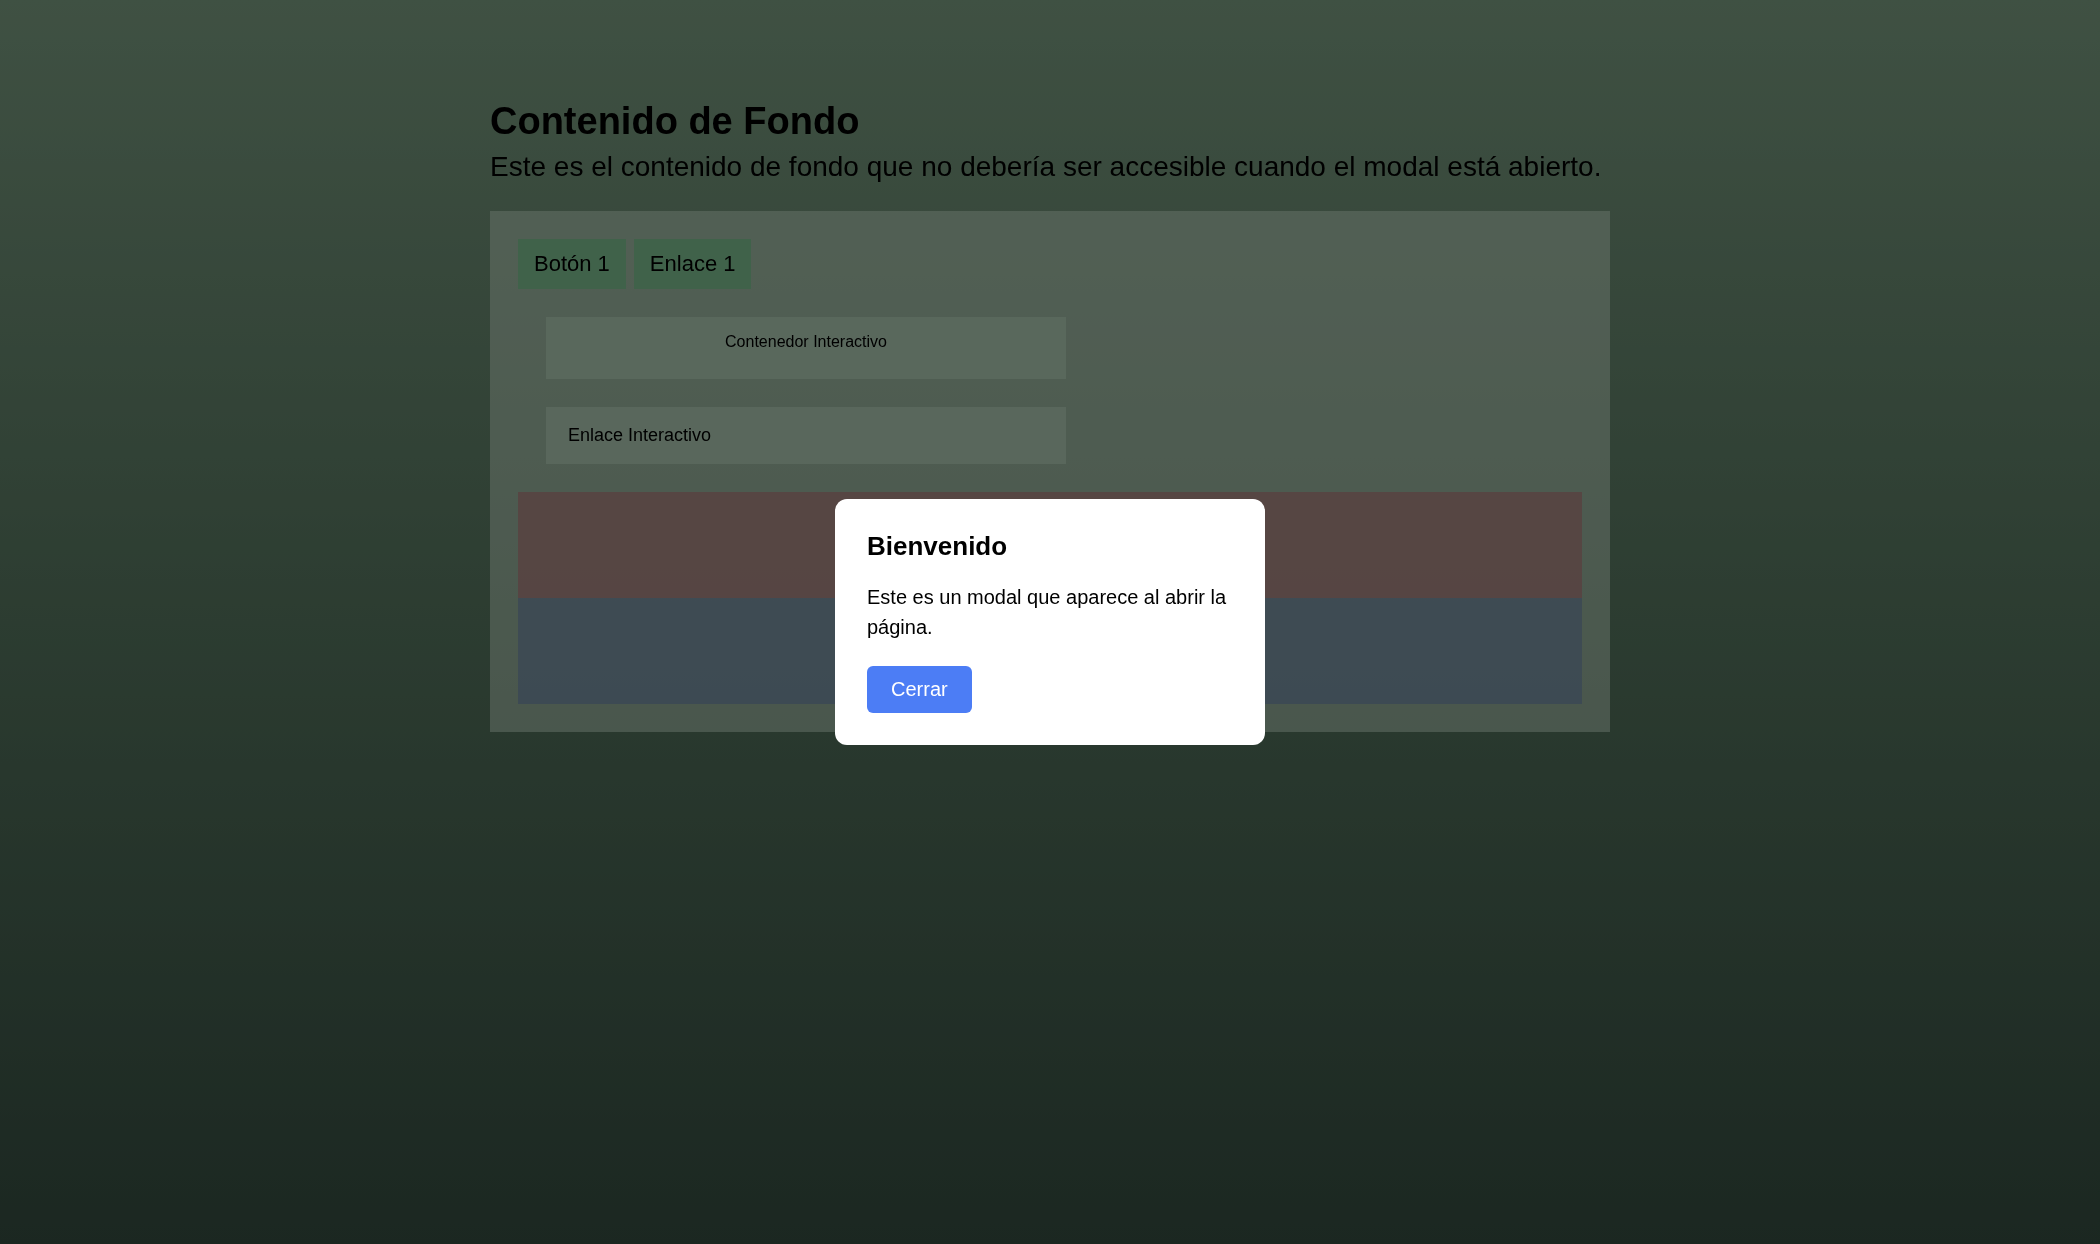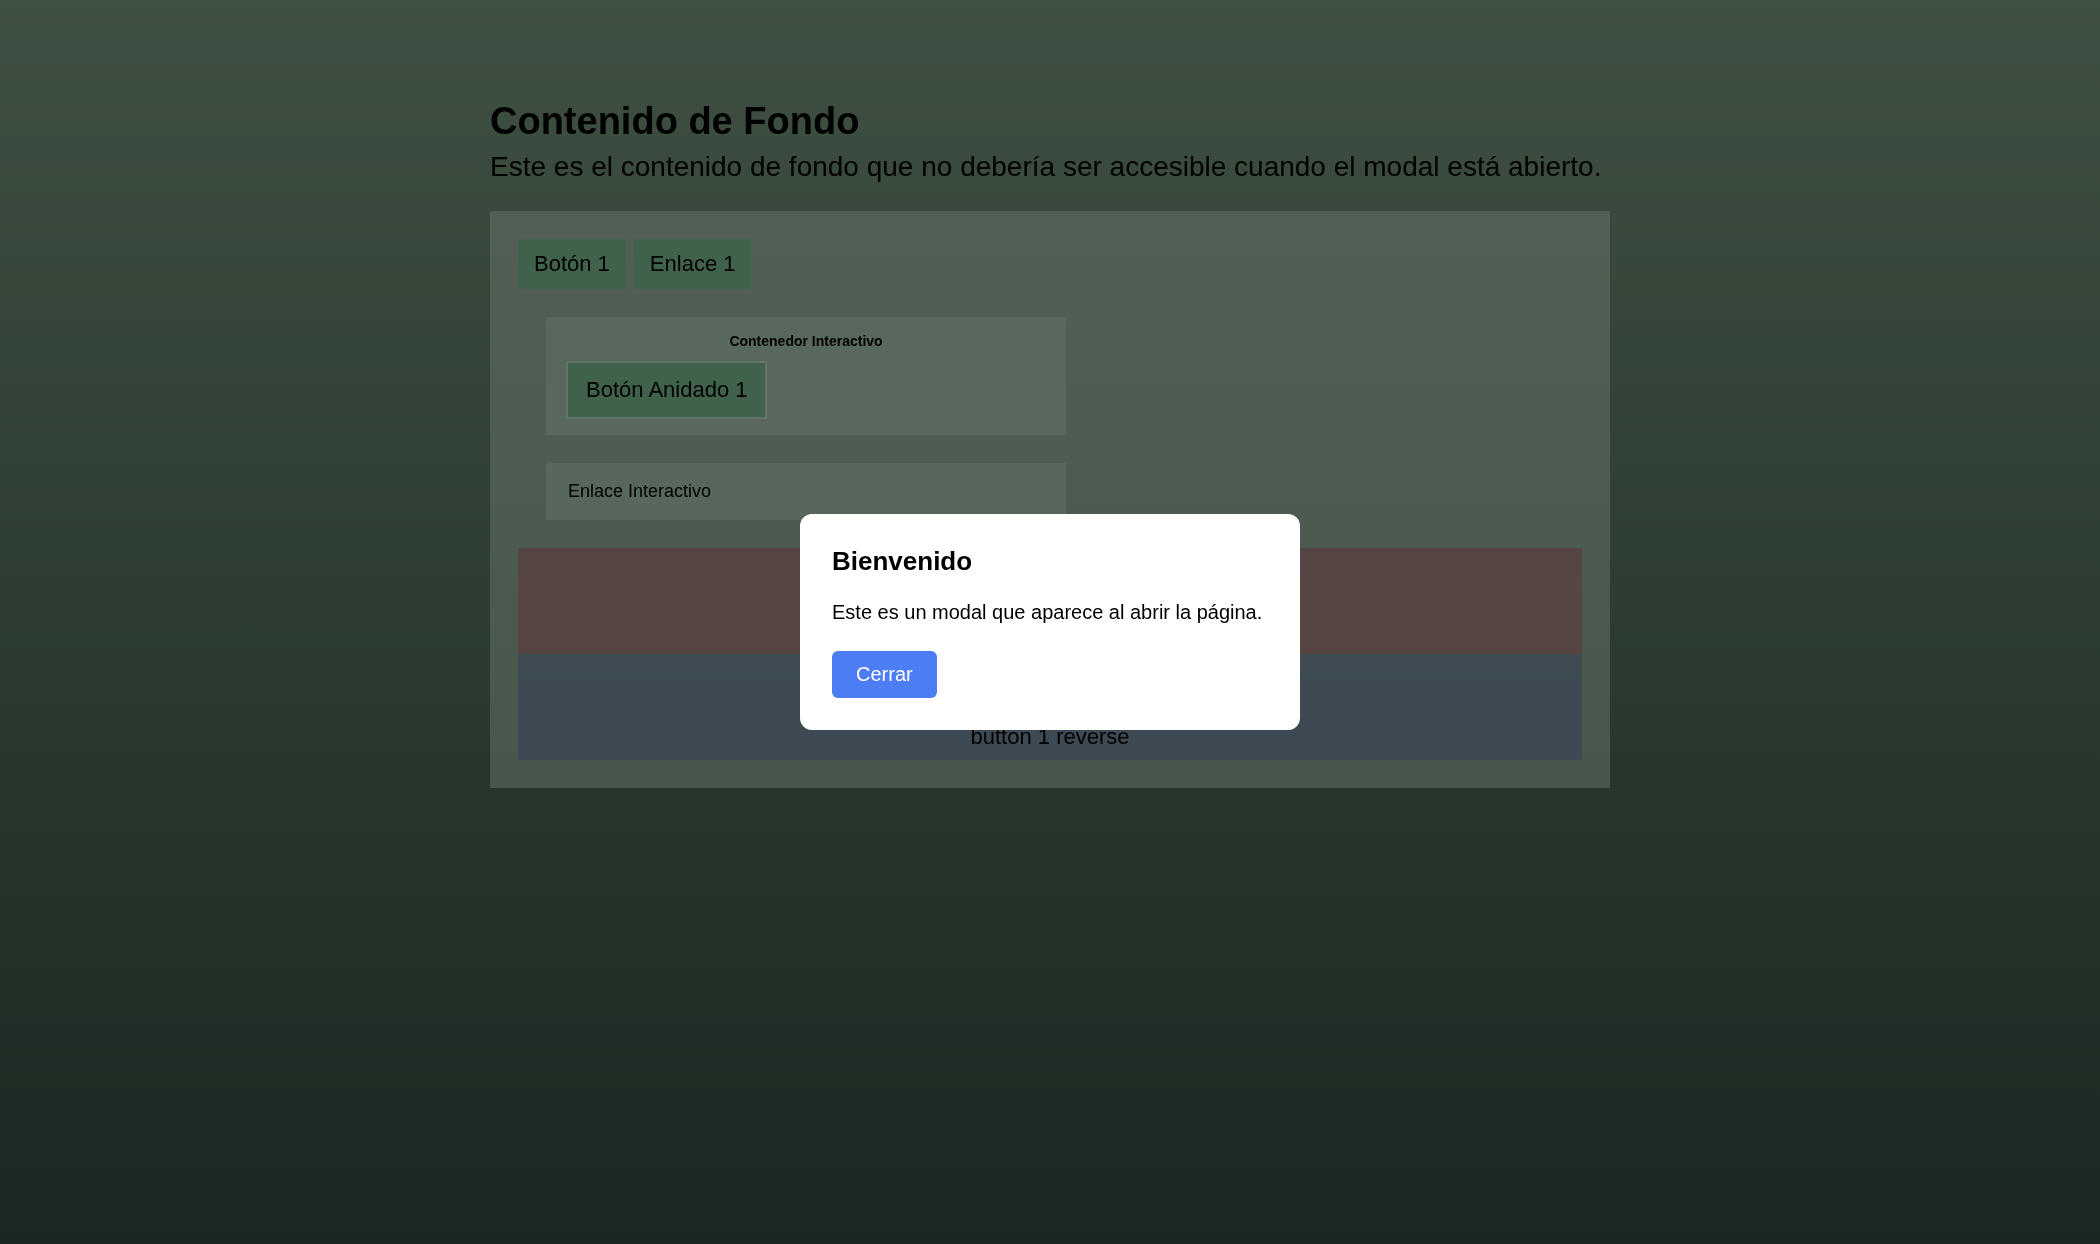--- a/index.html
+++ b/index.html
@@ -25,21 +25,21 @@
       display: flex;
       align-items: center;
       justify-content: center;
       z-index: 1000;
     }
     
     .modal {
       background: white;
       border-radius: 12px;
       padding: 32px;
-      width: 500px;
+      width: 430px;
       max-width: 90%;
     }
     
     .modal-title {
       font-size: 26px;
       font-weight: 700;
       margin-bottom: 20px;
       color: #000;
     }
     
@@ -102,25 +102,24 @@
     
     .nested-panel {
       background: rgba(160, 185, 165, 0.6);
       padding: 16px 20px;
       margin-bottom: 28px;
       margin-left: 28px;
       width: 520px;
     }
     
     .nested-title {
-      font-size: 14px;
+      font-size: 16px;
       color: #000;
       margin-bottom: 12px;
       text-align: center;
-      font-weight: bold;
     }
     
     .nested-btn {
       background: #6ba37c;
       color: #000;
       border: 2px solid rgba(180, 200, 185, 0.8);
       padding: 14px 18px;
       font-size: 22px;
       cursor: pointer;
     }
@@ -168,21 +167,20 @@
   <p class="bg-subtitle">Este es el contenido de fondo que no debería ser accesible cuando el modal está abierto.</p>
 
   <div class="inner-panel">
     <div class="btn-row">
       <button class="green-btn">Botón 1</button>
       <button class="green-btn">Enlace 1</button>
     </div>
 
     <div class="nested-panel">
       <div class="nested-title">Contenedor Interactivo</div>
-      <button class="nested-btn">Botón Anidado 1</button>
     </div>
 
     <div class="link-panel">
       <span class="link-text">Enlace Interactivo</span>
     </div>
 
     <div class="red-section">
       <button class="list-btn">button 1</button>
       <button class="list-btn">button 2</button>
       <button class="list-btn">button 3</button>

